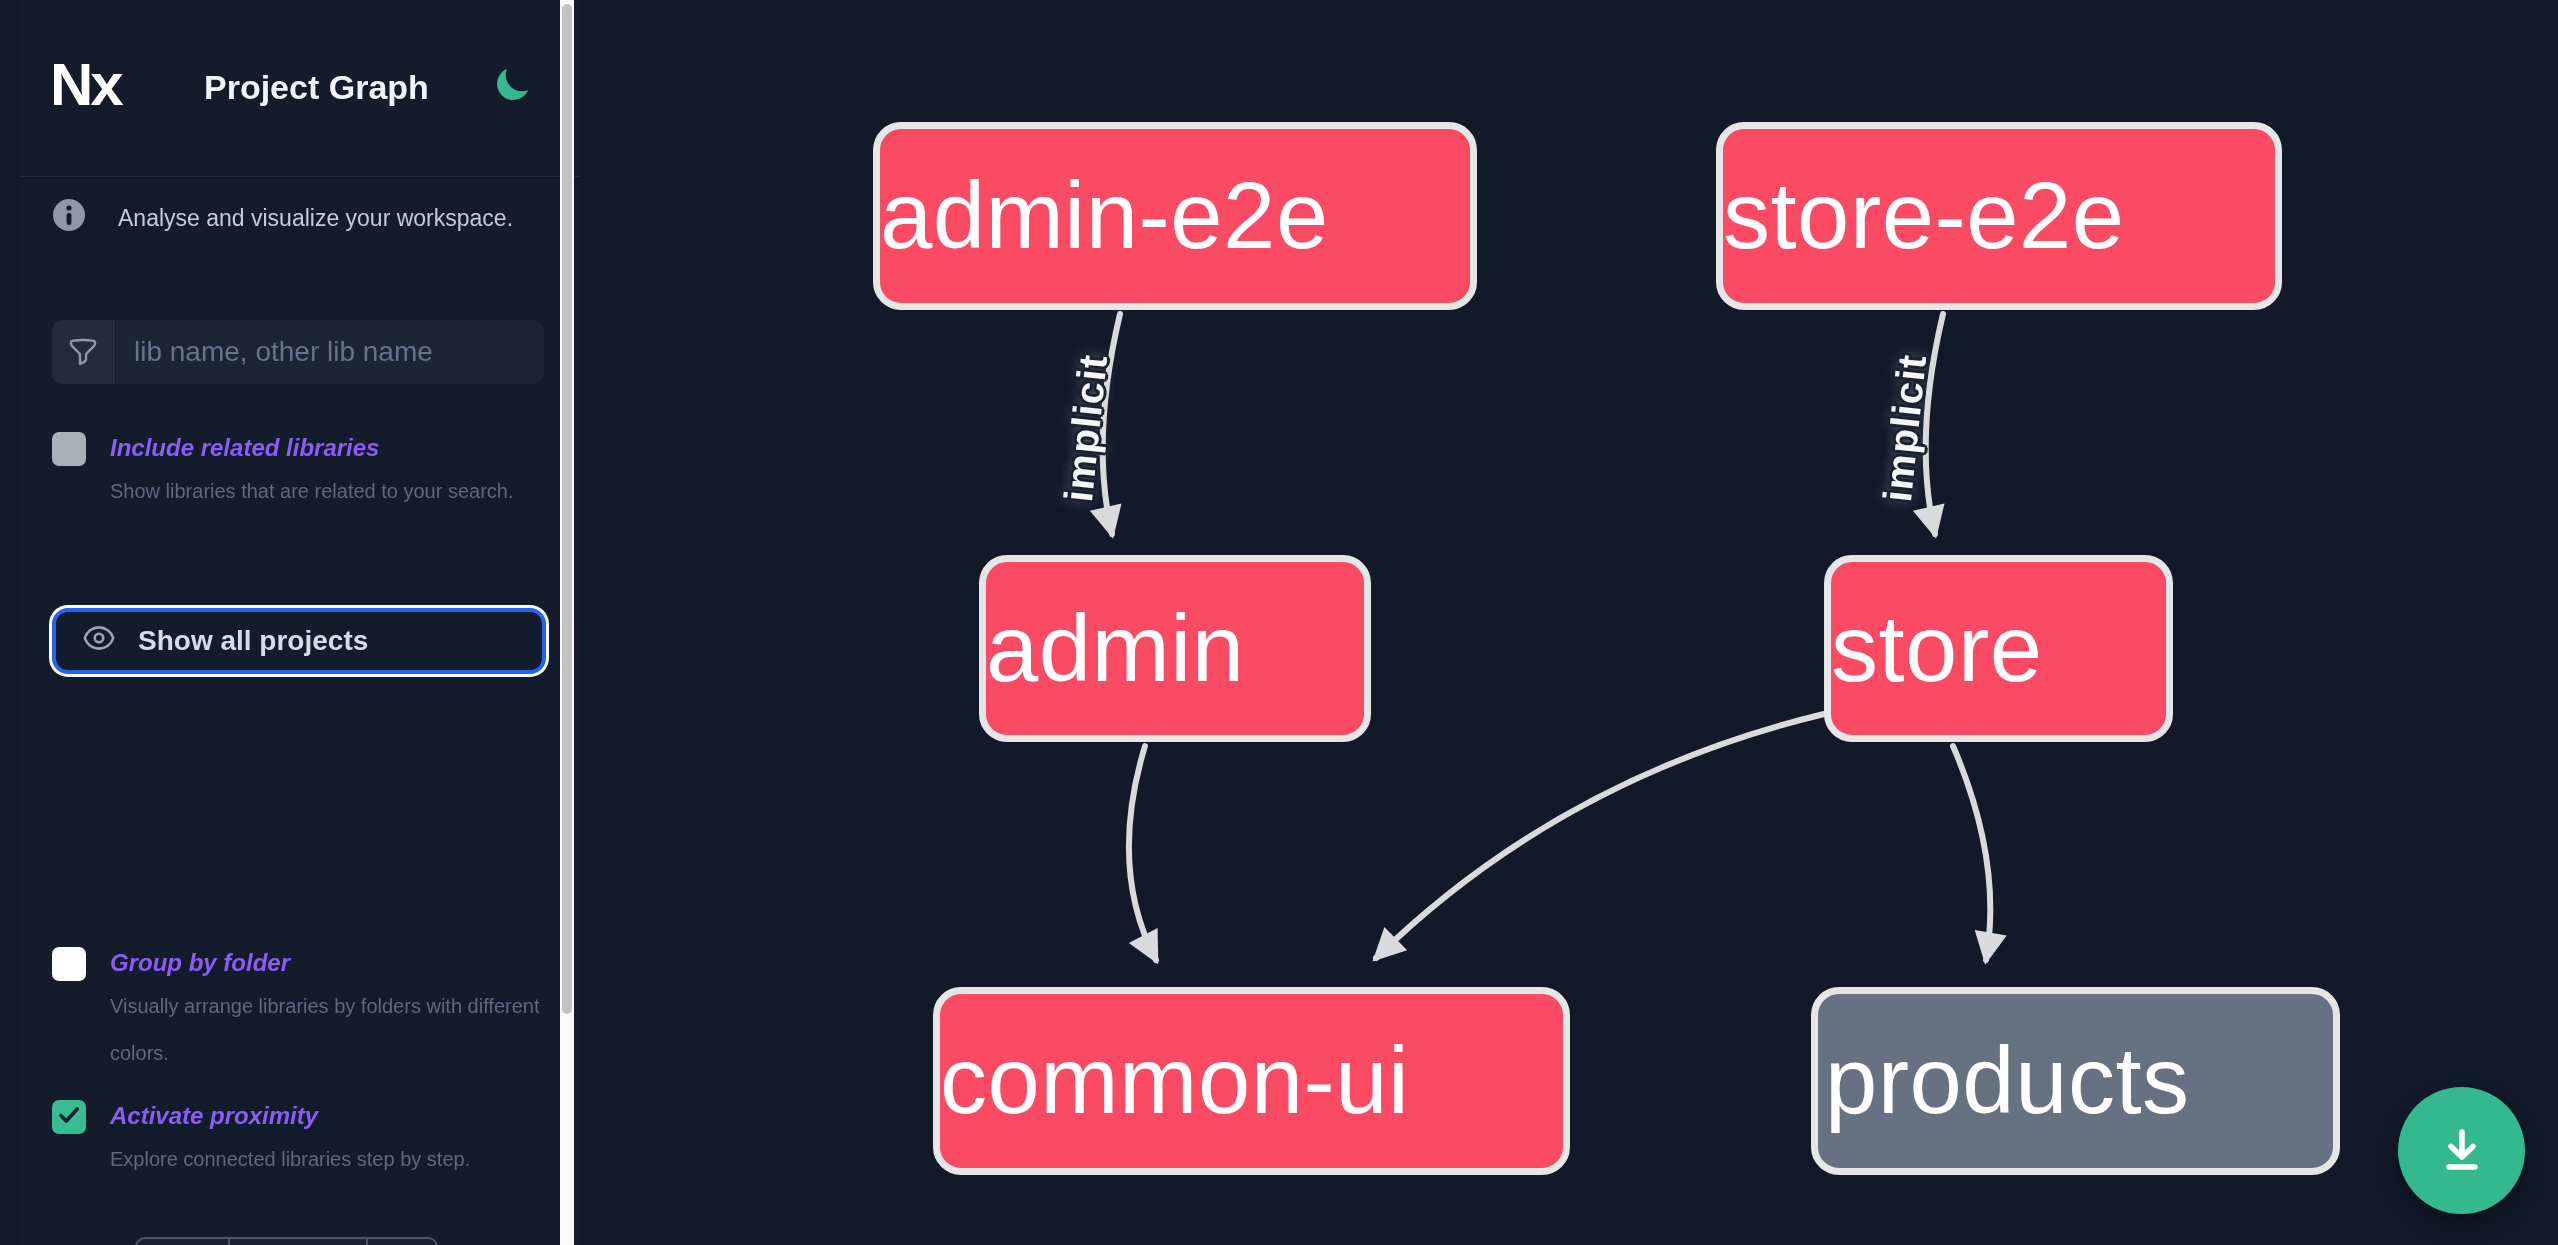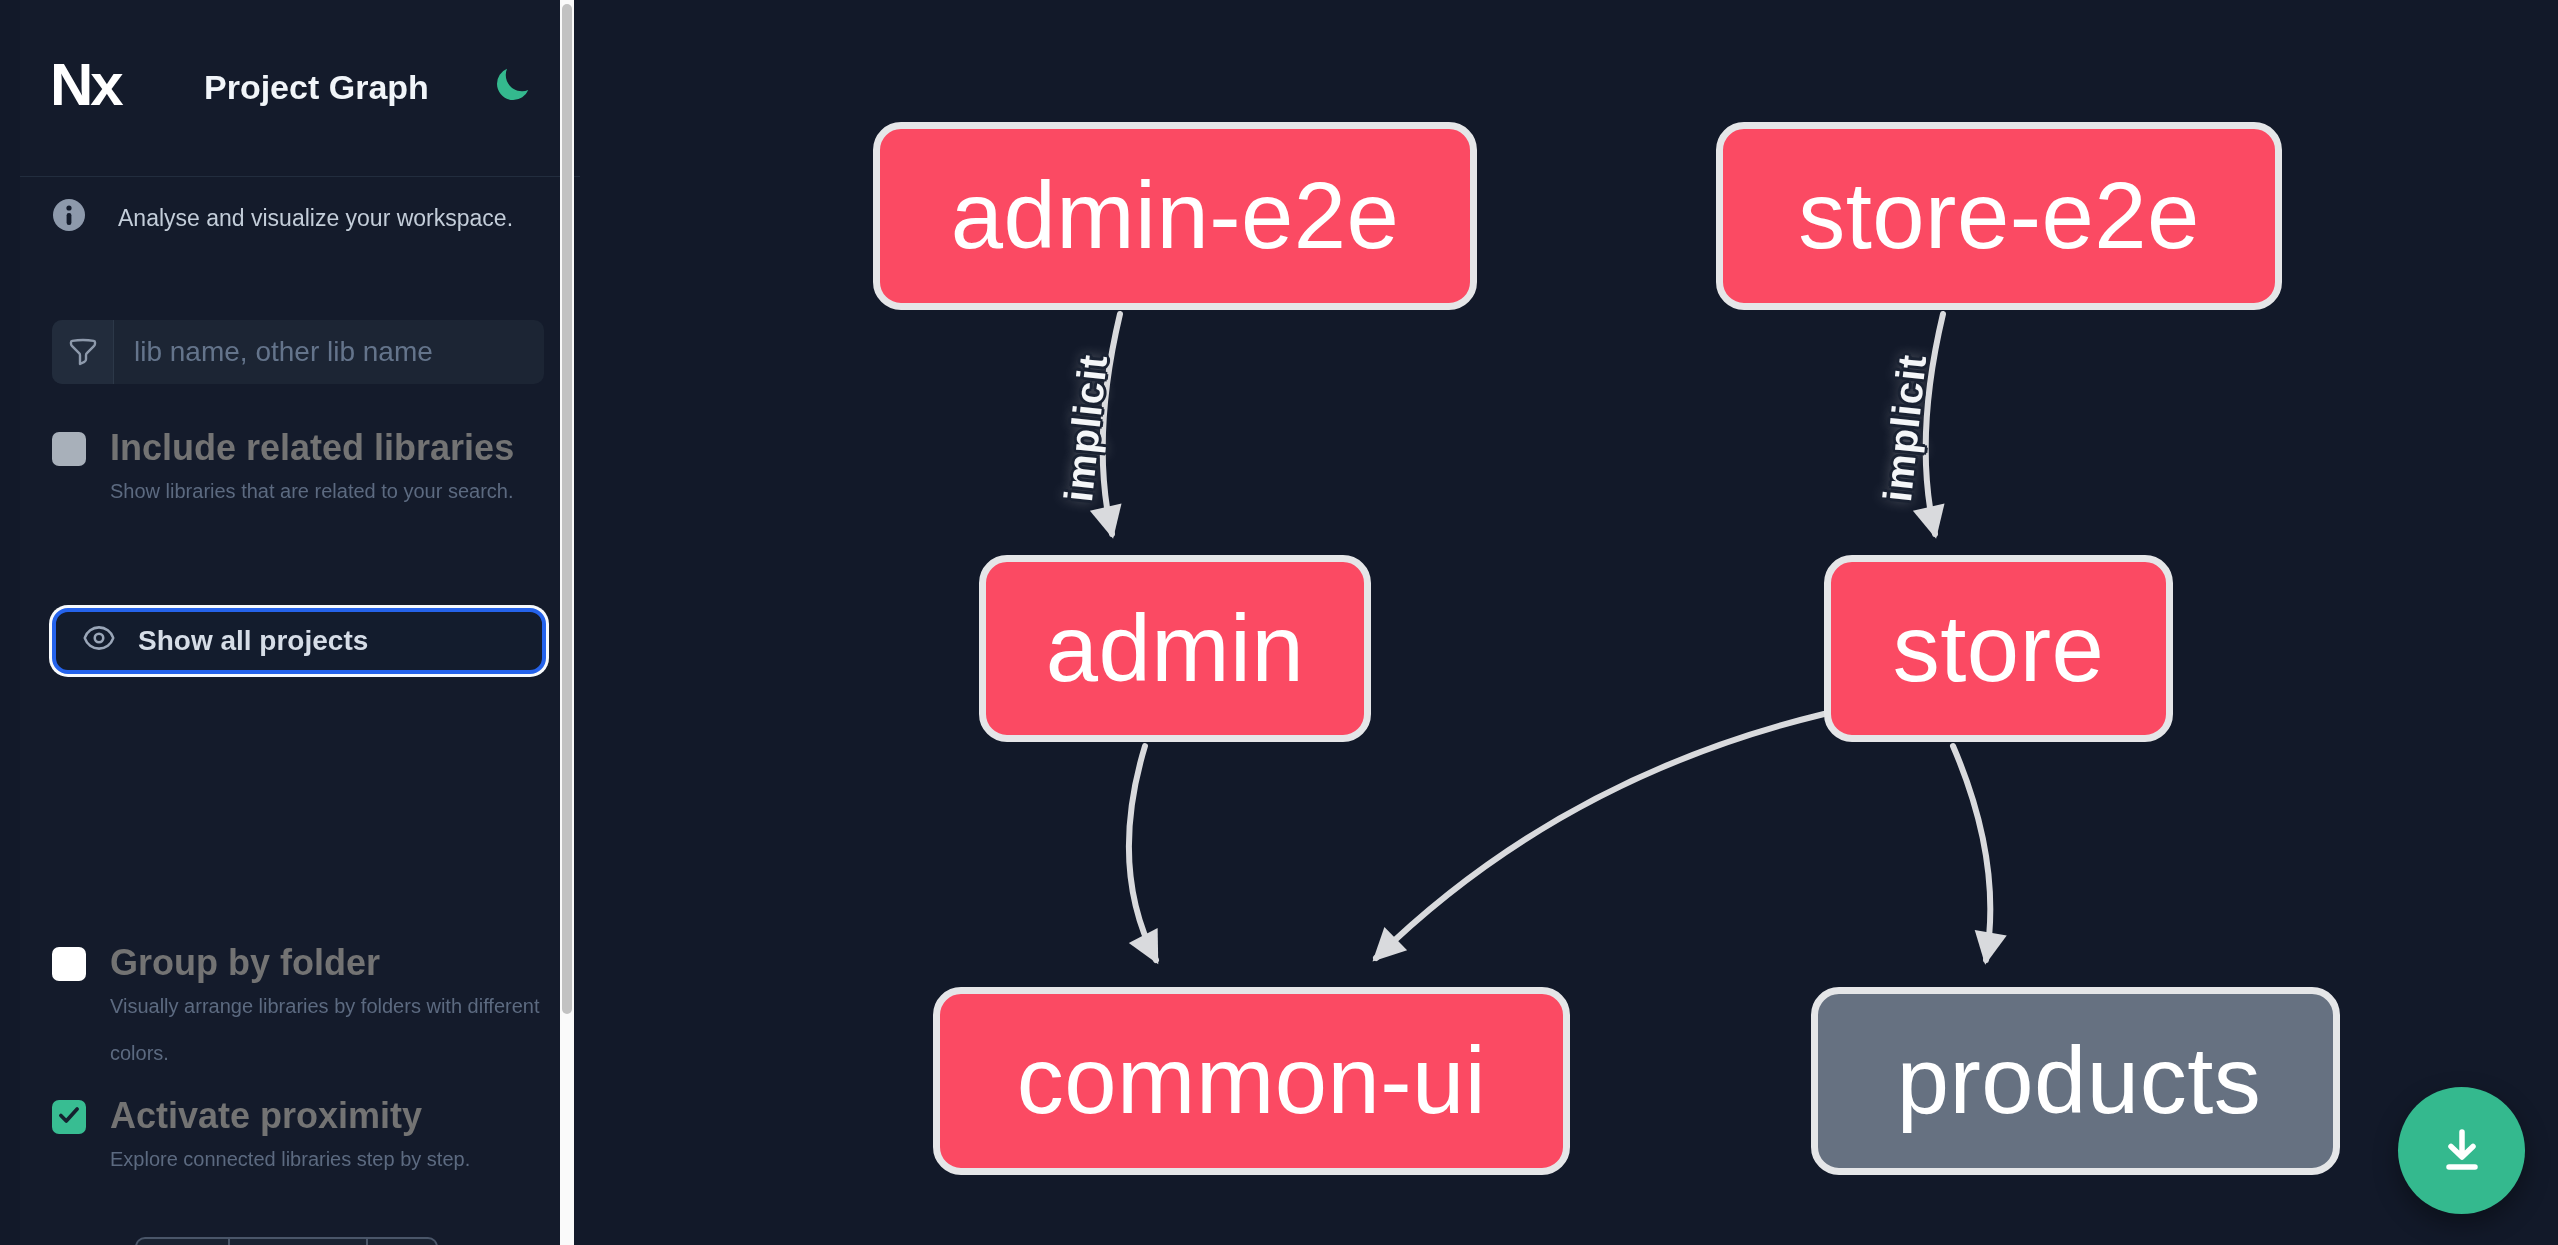--- a/index.html
+++ b/index.html
@@ -2,21 +2,21 @@
 <html><head>
 <meta charset="utf-8">
 <style>
   html,body{margin:0;padding:0;background:#0c1220;}
   *{box-sizing:border-box;font-family:"Liberation Sans",sans-serif;}
   #app{position:relative;width:2558px;height:1245px;overflow:hidden;background:#121929;}
 
   
   .canvas{position:absolute;inset:0;background:#121929;}
   svg.edges{position:absolute;left:0;top:0;z-index:1;}
-  .node{position:absolute;z-index:2;display:flex;align-items:center;justify-content:center;
+  .node{position:absolute;z-index:2;display:flex;align-items:center;justify-content:flex-start;
         border:7px solid #e5e6e8;border-radius:28px;color:#ffffff;font-size:94px;
         letter-spacing:0.5px;cursor:pointer;}
   .node.affected{background:#fb4a63;}
   .node.plain{background:#667181;padding-left:7px;}
   .edge-label{position:absolute;z-index:3;transform:translate(-50%,-50%) rotate(-84deg);
         font-size:40px;font-weight:700;color:#f4f6f8;letter-spacing:1px;white-space:nowrap;
         text-shadow:-3px 0 0 #1a2232,3px 0 0 #1a2232,0 -3px 0 #1a2232,0 3px 0 #1a2232,
                     -2px -2px 0 #1a2232,2px 2px 0 #1a2232,-2px 2px 0 #1a2232,2px -2px 0 #1a2232,
                     0 0 14px rgba(255,255,255,.45);}
   .fab{position:absolute;z-index:5;left:2398px;top:1087px;width:127px;height:127px;border-radius:50%;
@@ -40,21 +40,21 @@
   .search-box input{flex:1;background:transparent;border:none;outline:none;color:#e2e8f0;
               font-size:28px;padding:0 20px;}
   .search-box input::placeholder{color:#64748b;}
   .opt{position:absolute;left:32px;width:496px;display:grid;grid-template-columns:34px auto;
        column-gap:24px;row-gap:2px;}
   .cbx{width:34px;height:34px;border-radius:7px;margin-top:2px;cursor:pointer;
        display:flex;align-items:center;justify-content:center;}
   .cbx.gray{background:#a8b0ba;}
   .cbx.white{background:#ffffff;}
   .cbx.green{background:#38bd92;}
-  .opt-label{color:#737373;font-size:36px;font-weight:700;line-height:36px;cursor:pointer;}
+  .opt-label{color:#8b5cf6;font-size:24px;font-weight:700;line-height:36px;cursor:pointer;font-style:italic;}
   .opt-desc{grid-column:2;color:#5c6a80;font-size:20px;line-height:47px;width:440px;}
   .btn{position:absolute;left:32px;width:494px;height:66px;border-radius:16px;background:#161f30;
        display:flex;align-items:center;gap:22px;padding:0 0 0 26px;font-size:28px;font-weight:600;
        color:#d6dde7;border:2px solid #566274;cursor:pointer;}
   .btn.active{border:4px solid #2563eb;box-shadow:0 0 0 3px #f8fafc;background:#131c2d;}
   .btn.danger{border:2px solid #ef4444;color:#ef4444;}
   .stepper{position:absolute;left:115px;top:1237px;display:flex;}
   .stepper .seg{height:22px;background:#1a2332;border:2px solid #4a5669;}
   .stepper .seg:nth-child(1){width:93px;border-top-left-radius:10px;border-right:none;}
   .stepper .seg:nth-child(2){width:140px;}

